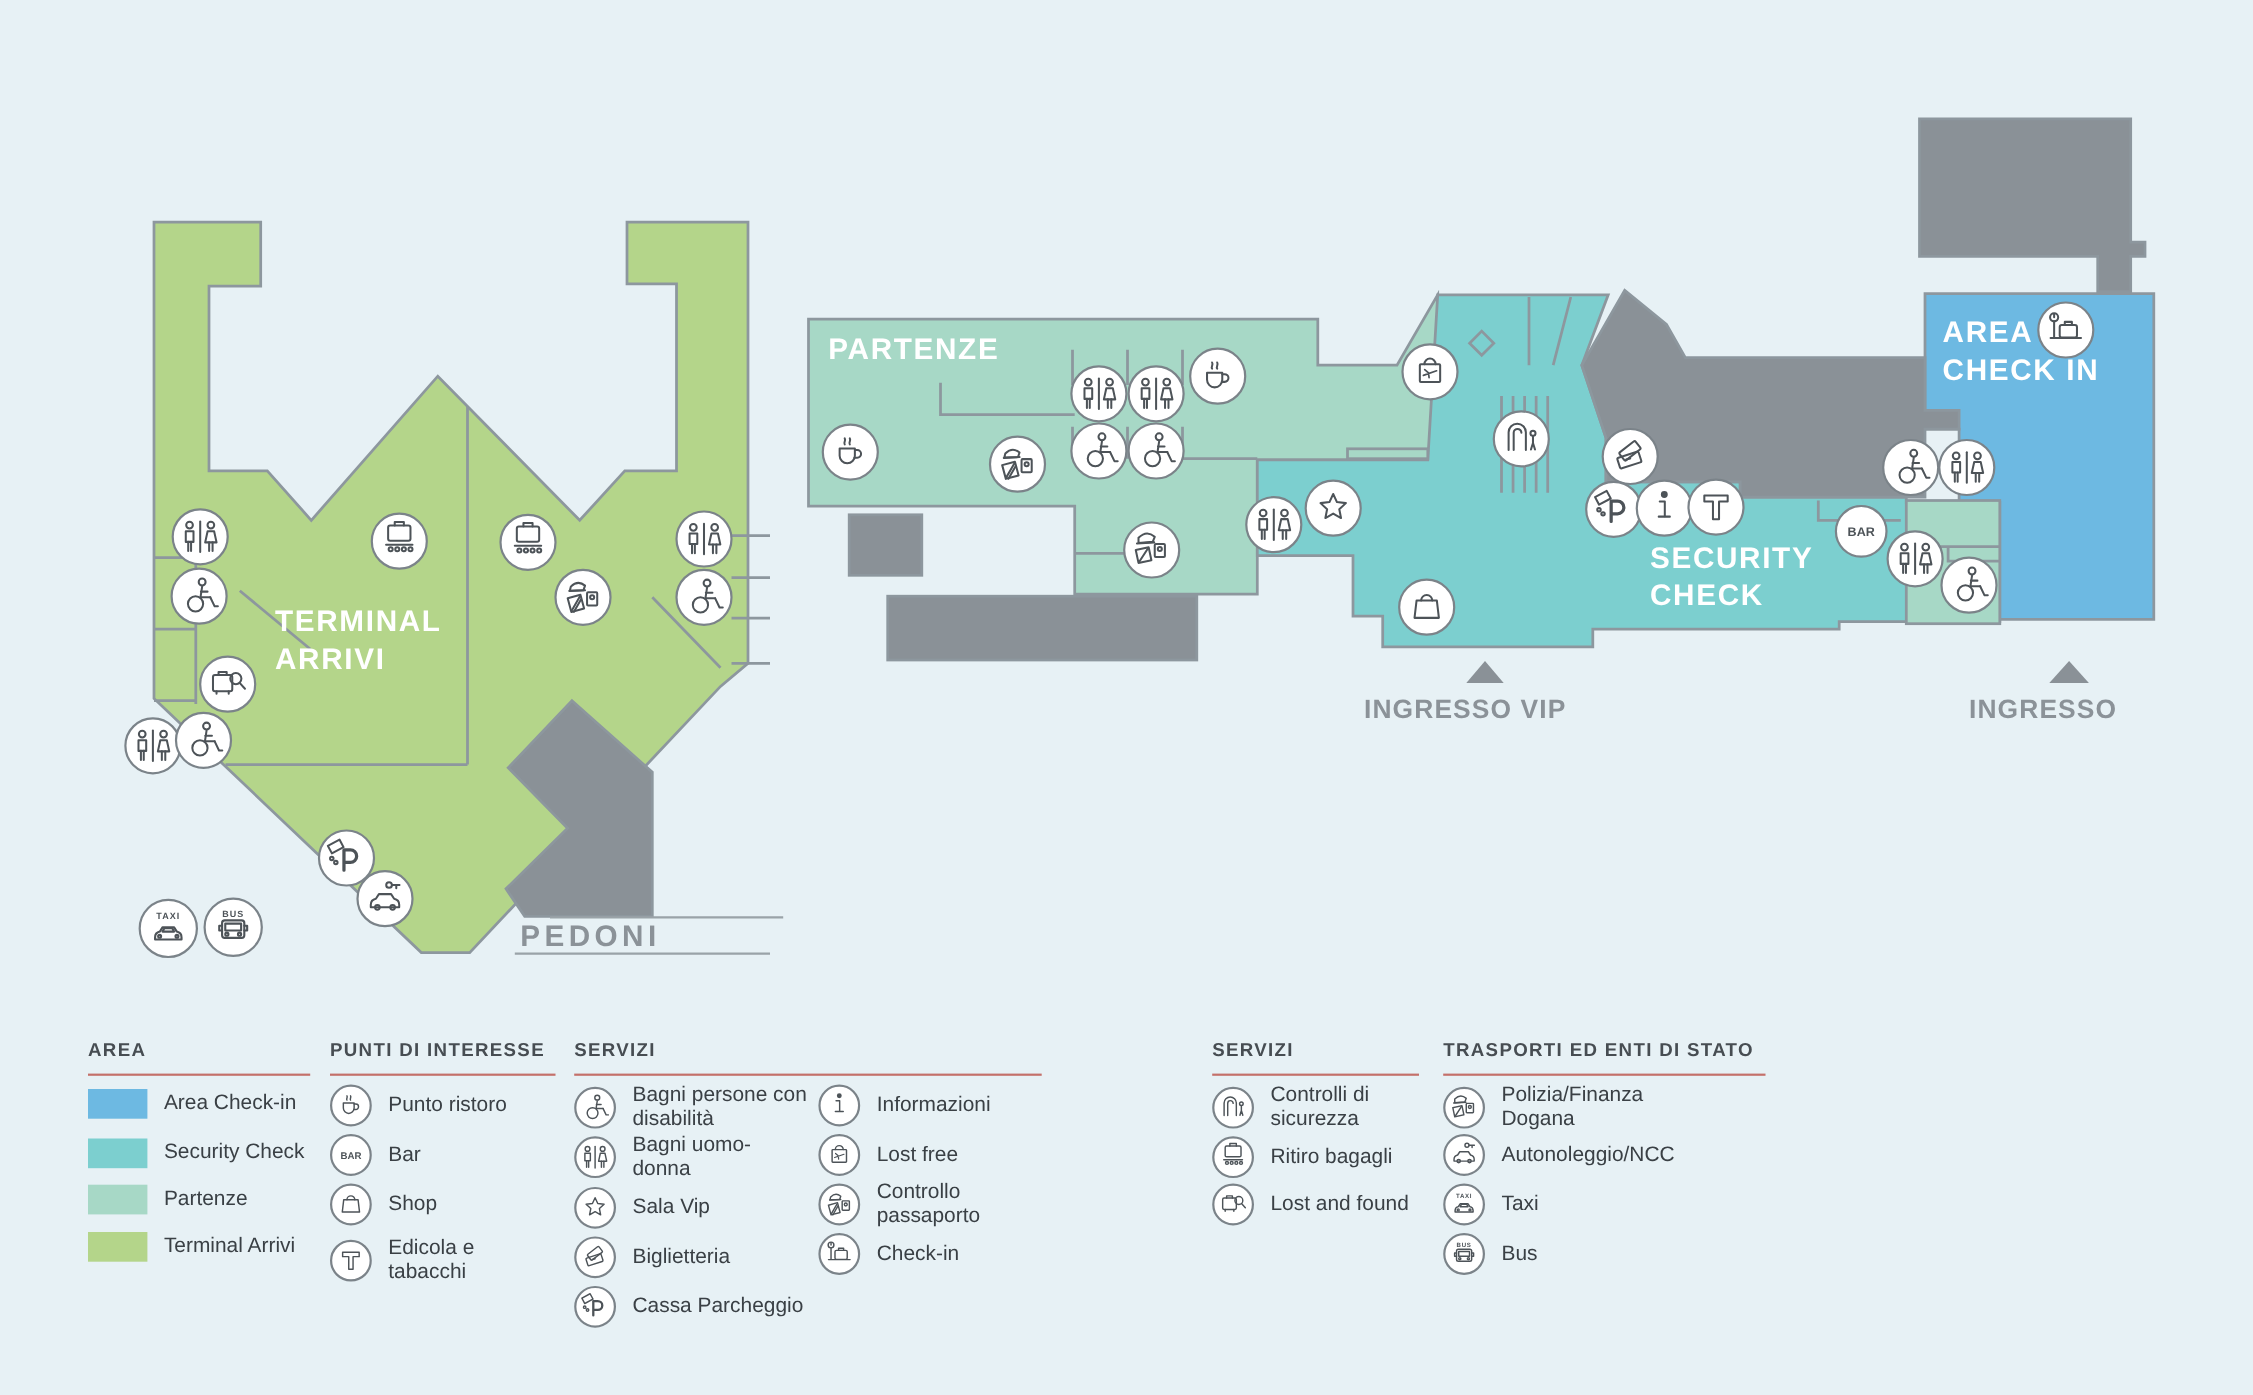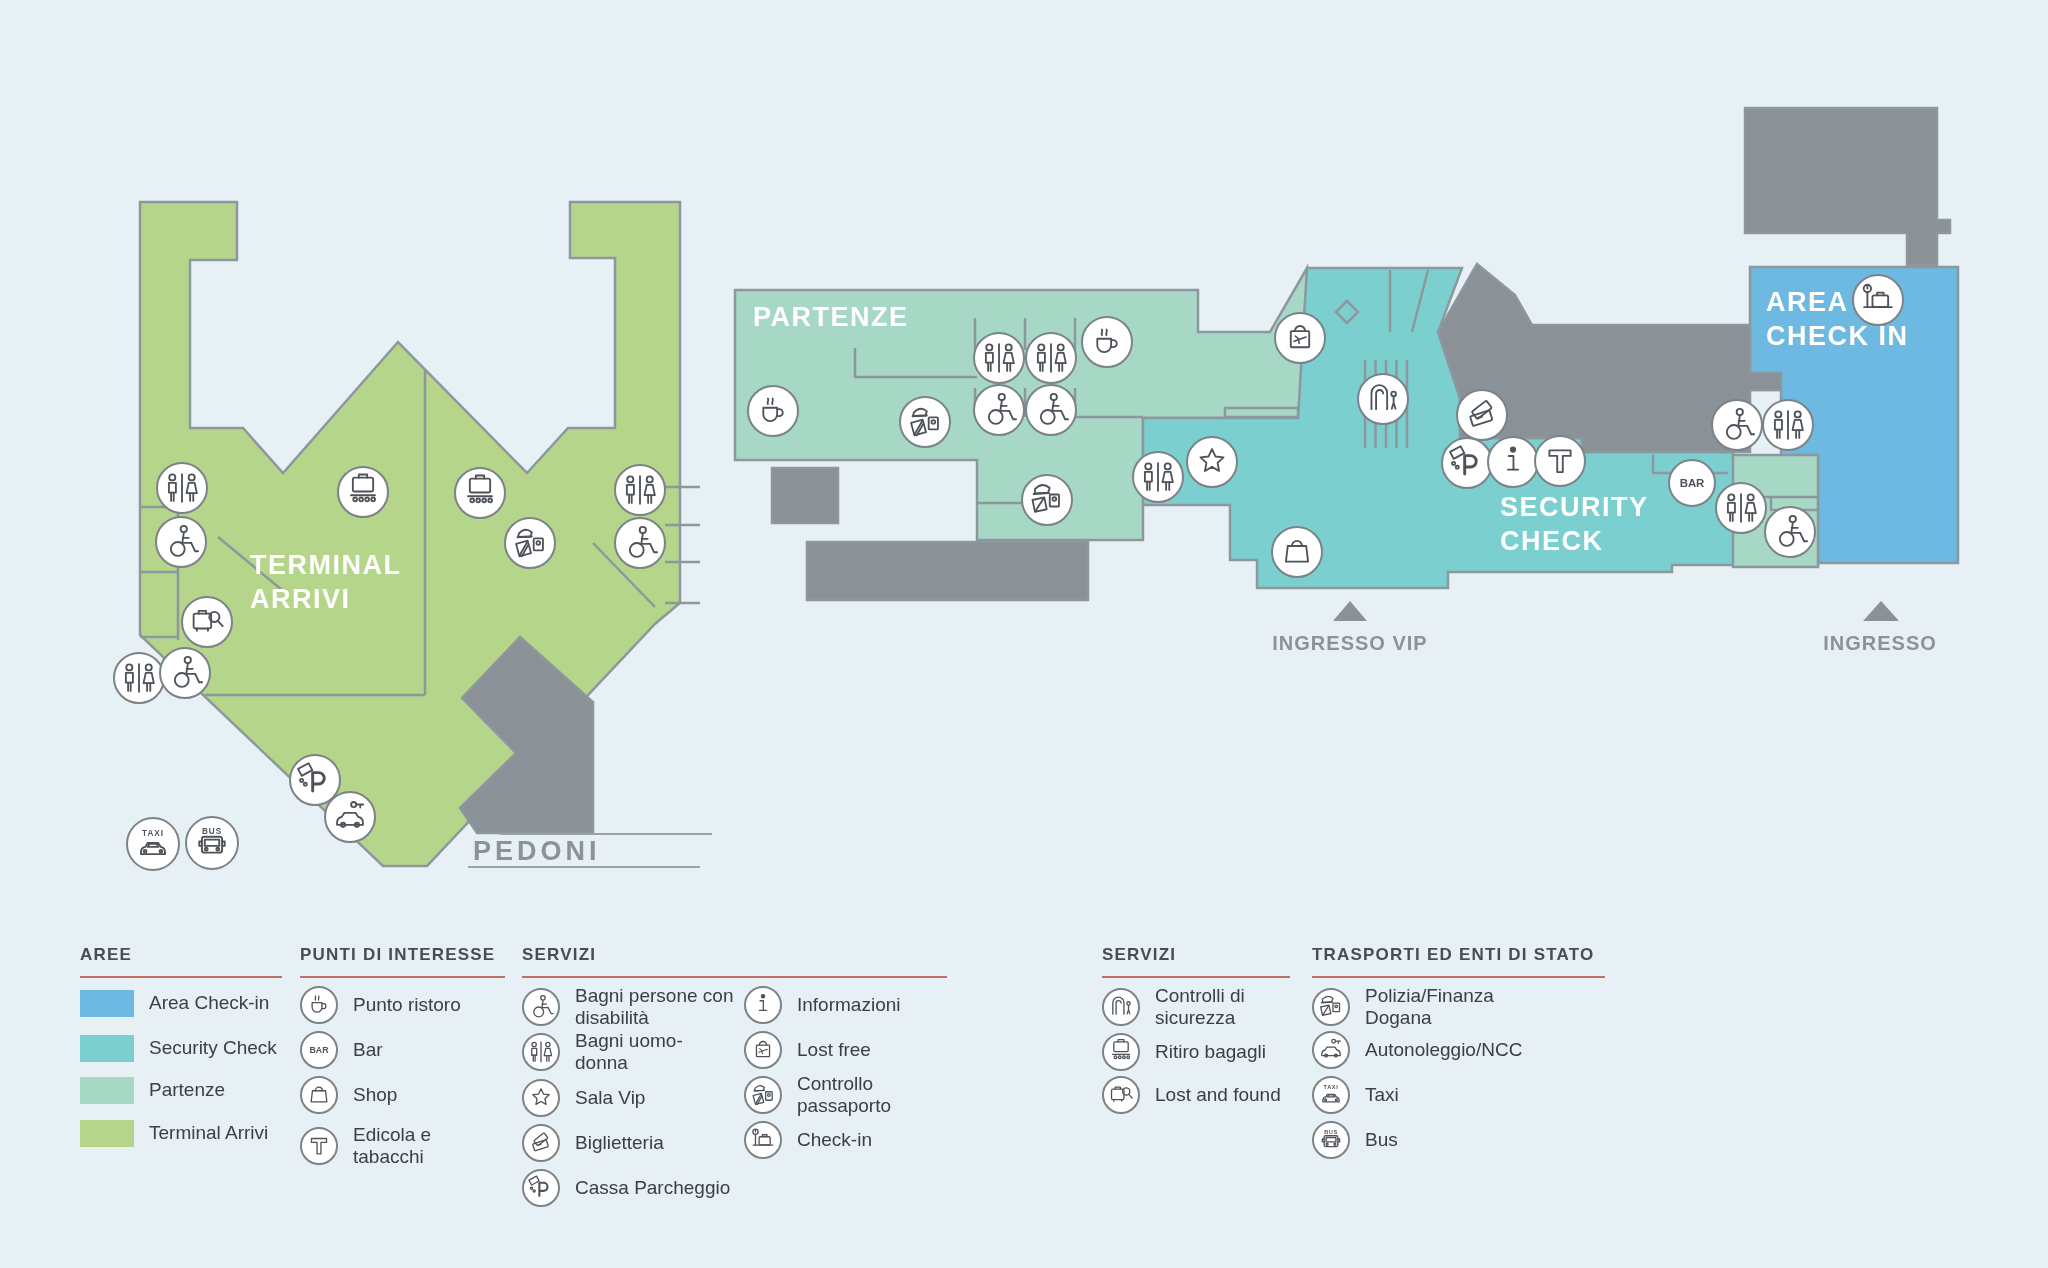--- a/index.html
+++ b/index.html
@@ -16,21 +16,21 @@
     font-size:41px;font-weight:bold;color:#8a3138;letter-spacing:0.5px;
   }
   #map-svg{position:absolute;left:0;top:0;}
   
   .area-label{
     position:absolute;color:#ffffff;font-weight:bold;
     font-size:27px;line-height:34px;letter-spacing:1.5px;
   }
   .gray-label{
     position:absolute;color:#8b9298;font-weight:bold;
-    font-size:20px;letter-spacing:1px;text-align:center;
+    font-size:24px;letter-spacing:1px;
   }
   #label-pedoni{font-size:27px;letter-spacing:4px;text-align:left;}
   
   .mi{
     position:absolute;background:#ffffff;border:2px solid #7b8389;
     border-radius:50%;box-sizing:border-box;
     display:flex;align-items:center;justify-content:center;
   }
   .mi svg{width:100%;height:100%;display:block;}
   .lhead{
@@ -470,21 +470,21 @@
       </div>
       <div class="mi" style="left: 1852px; top: 274px; width: 52px; height: 52px;">
         <svg viewBox="0 0 52 52">
           <use href="#sym-check-in" xlink:href="#sym-check-in"></use>
         </svg>
       </div>
     </div>
 
   <div>
 
-    <div class="lhead" style="left:80px;top:945px;width:202px;">AREE</div>
+    <div class="lhead" style="left:80px;top:945px;width:202px;">AREA</div>
     <div class="lrow" style="left:80px;top:981px;">
       <div class="swatch" style="background: rgb(109, 185, 226);"></div>
       <div class="llabel">Area Check-in</div>
     </div>
     <div class="lrow" style="left:80px;top:1026px;">
       <div class="swatch" style="background: rgb(124, 207, 207);"></div>
       <div class="llabel">Security Check</div>
     </div>
     <div class="lrow" style="left:80px;top:1068px;">
       <div class="swatch" style="background: rgb(167, 216, 198);"></div>

